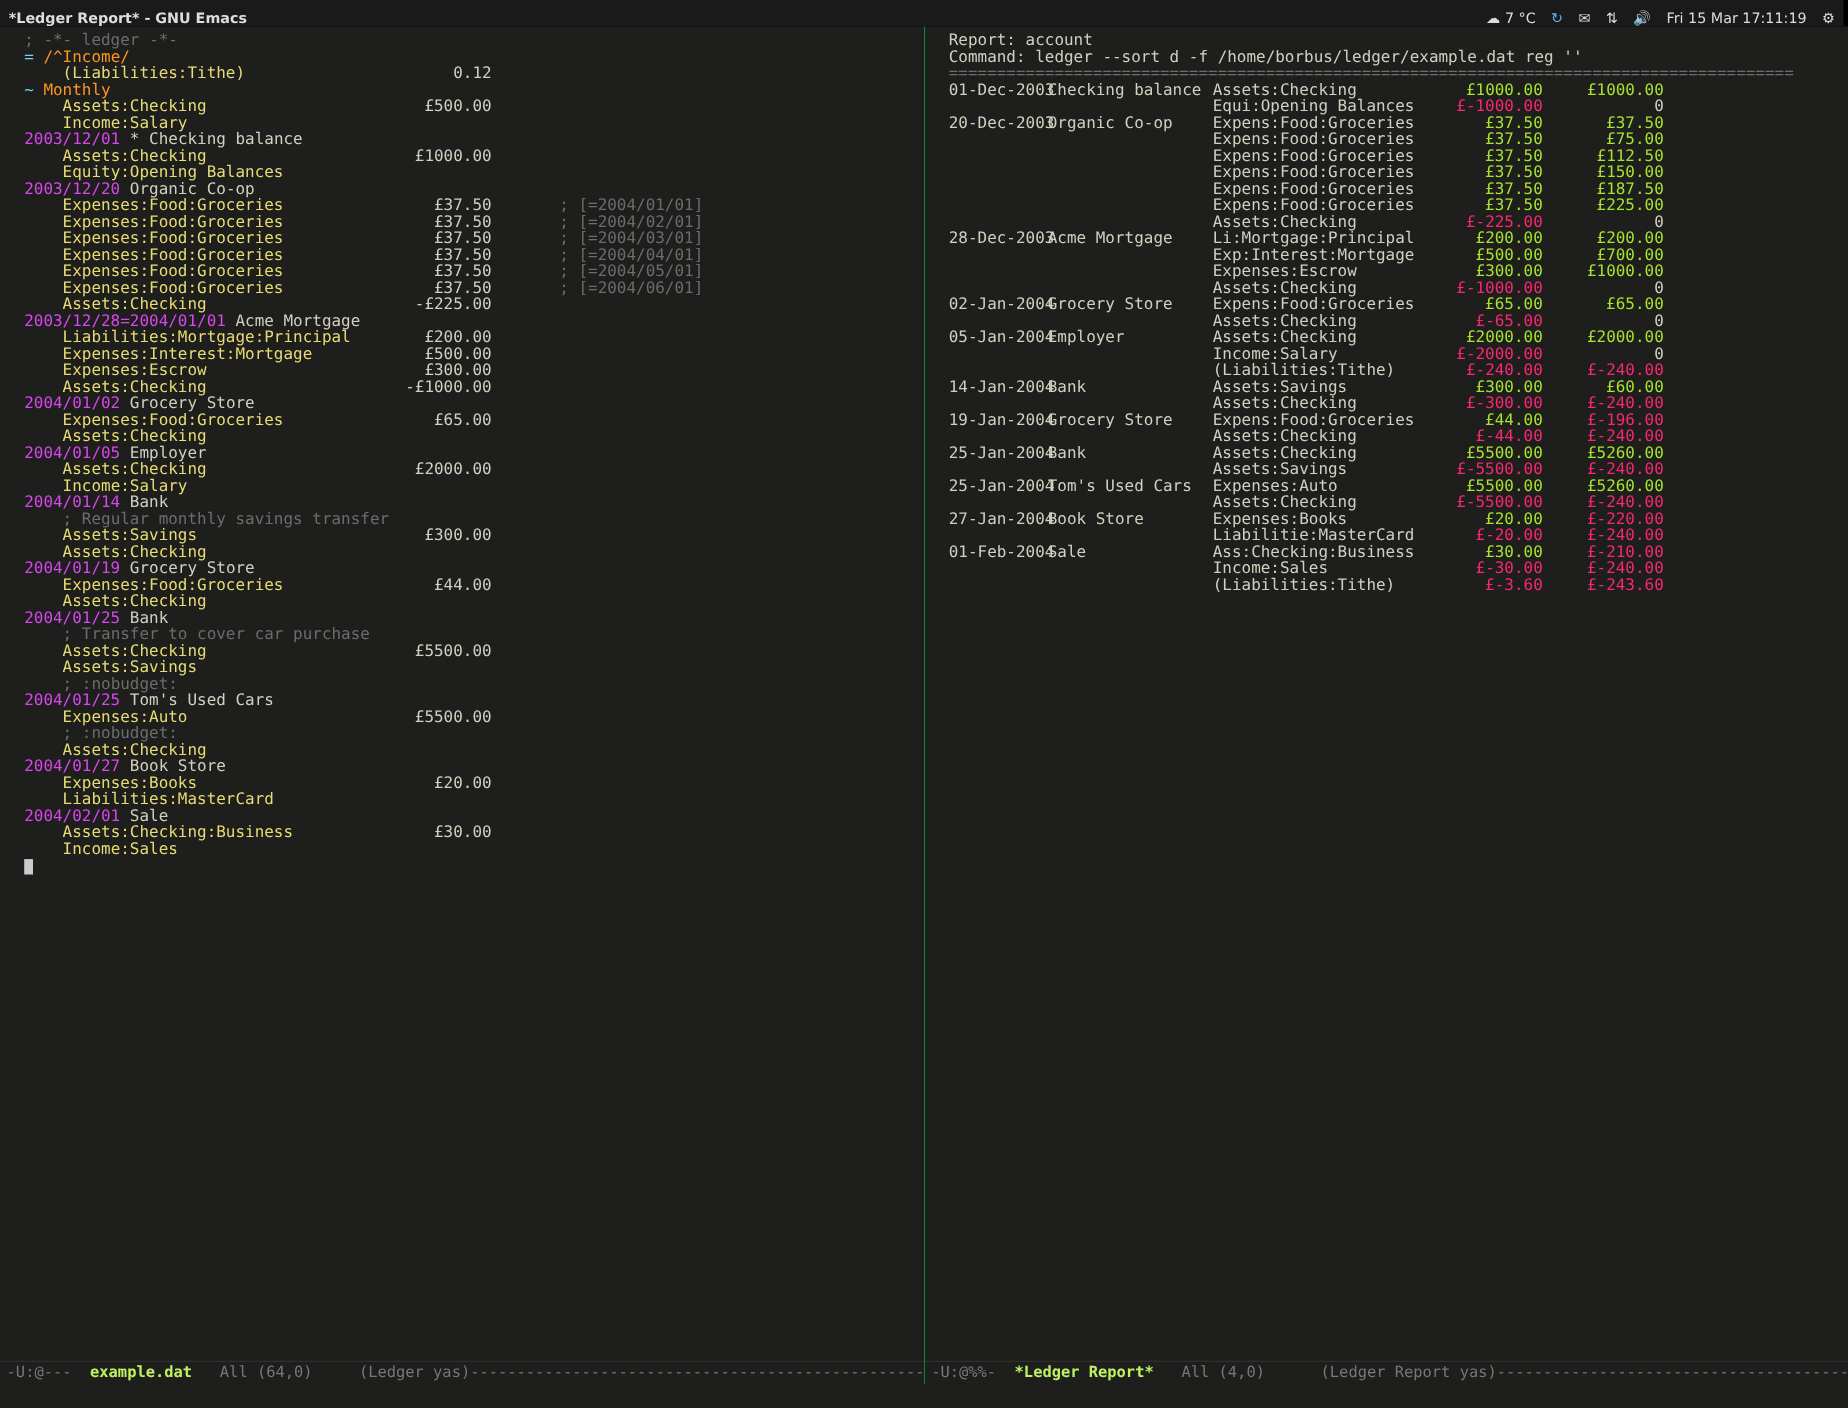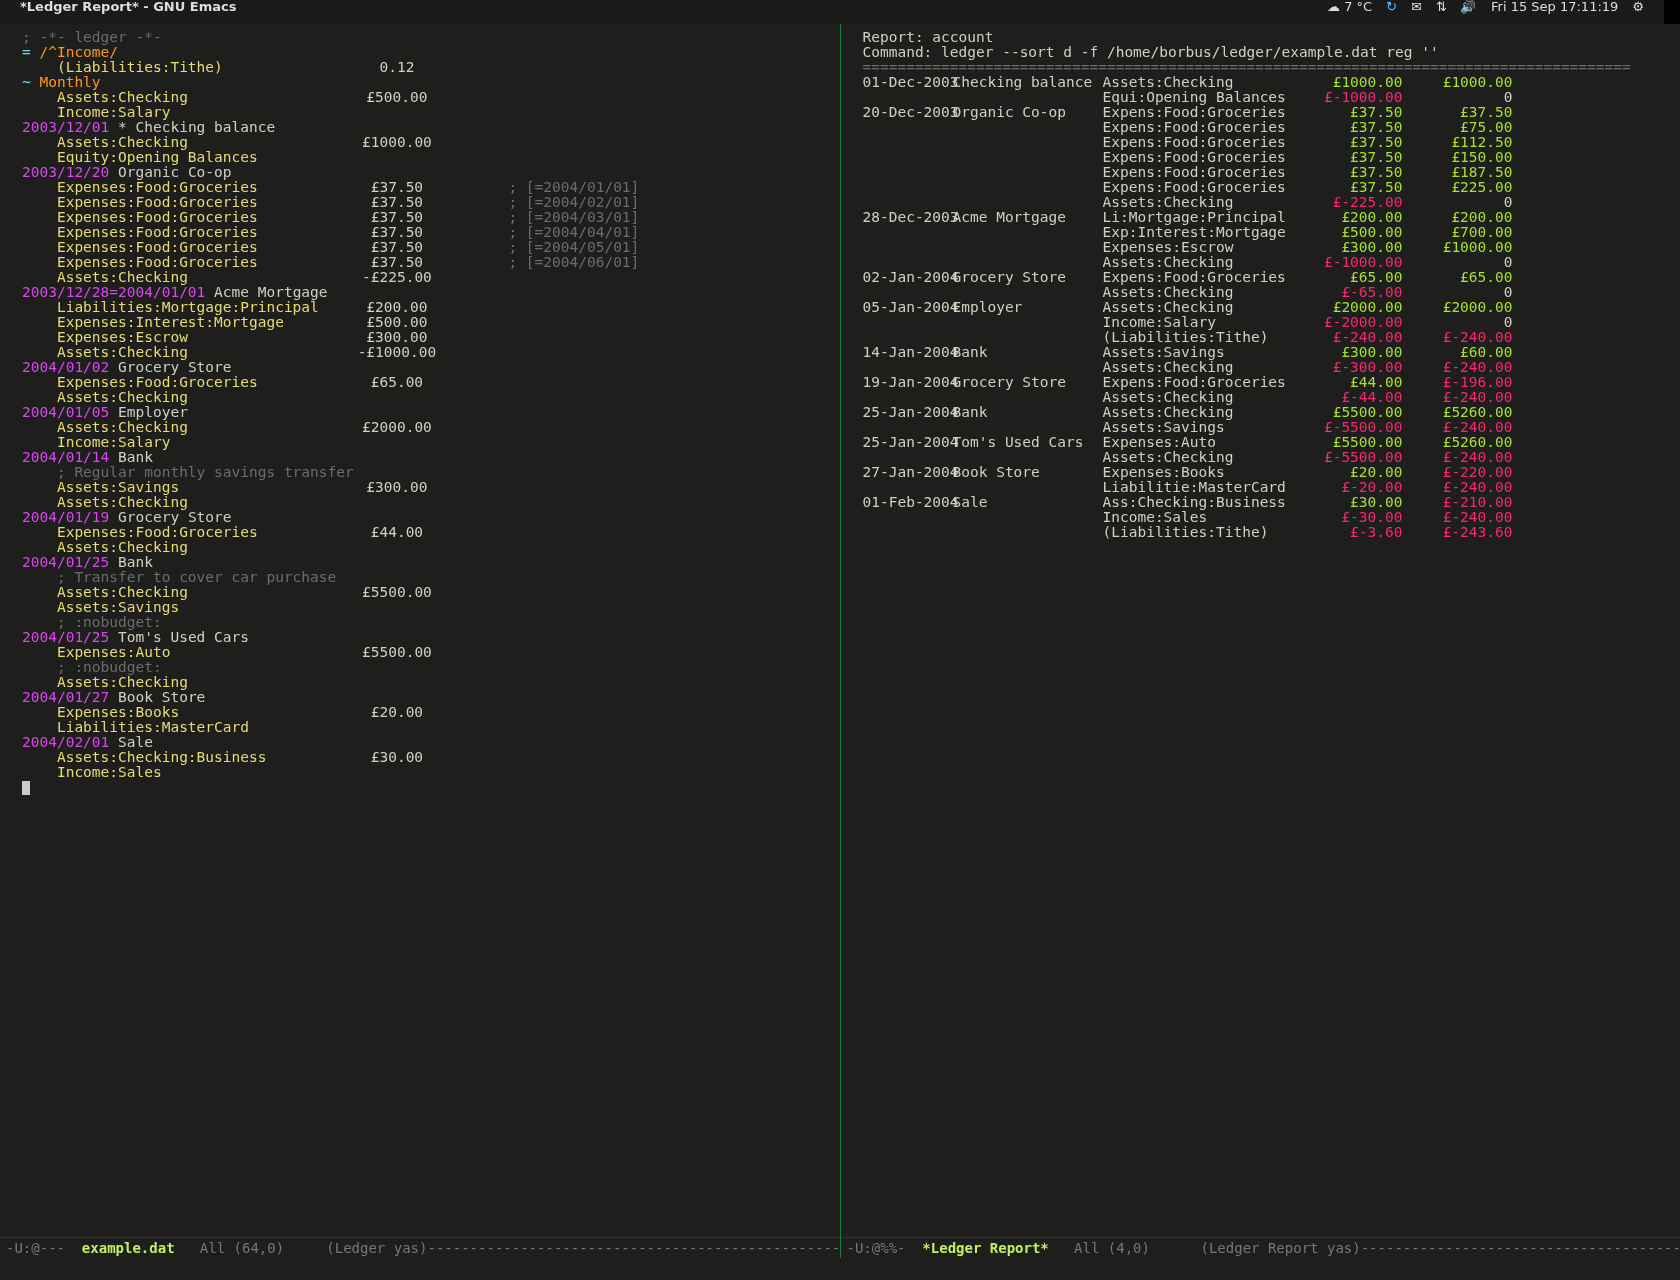--- a/index.html
+++ b/index.html
@@ -7,29 +7,29 @@
     width: 1680px; height: 1280px;
     background: #000;
     font-family: "DejaVu Sans Mono", "Consolas", monospace;
     font-size: 14.5px;
     line-height: 1.0;
     overflow: hidden;
     color: #ccc;
   }
   .panel {
     position: absolute;
-    top: 0; left: 0; right: 16px;
+    top: 0; left: 0; right: 4px;
     height: 24px;
     background: #1a1a1a;
     color: #ddd;
     display: flex;
-    align-items: flex-start;
+    align-items: flex-end;
     font-family: "DejaVu Sans", sans-serif;
     font-size: 13px;
-    padding: 0 20px;
+    padding: 0 8px;
     z-index: 10;
   }
   .panel .title { font-weight: bold; }
   .panel .spacer { flex: 1; }
   .panel .item { margin-left: 14px; display:flex; align-items:center; }
   .emacs {
     position: absolute;
     top: 24px; left: 0; right: 0; bottom: 0;
     background: #1e1f1c;
     color: #d0d0c0;
@@ -88,37 +88,37 @@
     background: #ccc; vertical-align: text-bottom;
   }
   .ln { display:block; }
   .r-row { display:block; white-space: pre; }
   .r-date { display:inline-block; width: 90px; }
   .r-payee { display:inline-block; width: 150px; }
   .r-acct { display:inline-block; width: 190px; }
   .r-amt  { display:inline-block; width: 110px; text-align: right; }
   .r-bal  { display:inline-block; width: 110px; text-align: right; }
   .e-note { color:#6c6c6c;margin-left:44px; }
-  .amtcol { display:inline-block; width:100px; text-align:center;}
+  .amtcol { display:inline-block; width:100px; text-align:right;}
   .left-area{display:inline-block; width:290px;}
 </style>
 </head>
 <body>
 
 <div class="panel">
   <span class="title">*Ledger Report* - GNU Emacs</span>
   <span class="spacer"></span>
   <span class="item">
     <span>☁</span>&nbsp;<span>7 °C</span>
   </span>
   <span class="item" style="color:#5bb4ff">↻</span>
   <span class="item">✉</span>
   <span class="item">⇅</span>
   <span class="item">🔊</span>
-  <span class="item">Fri 15 Sep 17:11:19</span>
+  <span class="item">Fri 15 Mar 17:11:19</span>
   <span class="item">⚙</span>
 </div>
 
 <div class="emacs">
   <div class="split">
 
     <div class="col">
       <div class="buf" id="left-buf"><span class="ln"><span class="cm">; -*- ledger -*-</span></span><span class="ln"></span><span class="ln"><span class="dir">= </span><span class="re">/^Income/</span></span><span class="ln">    <span class="left-area"><span class="acct">(Liabilities:Tithe)</span></span><span class="amtcol amt">0.12</span></span><span class="ln"></span><span class="ln"><span class="dir">~ </span><span class="re">Monthly</span></span><span class="ln">    <span class="left-area"><span class="acct">Assets:Checking</span></span><span class="amtcol amt">£500.00</span></span><span class="ln">    <span class="left-area"><span class="acct">Income:Salary</span></span><span class="amtcol amt"></span></span><span class="ln"></span><span class="ln"><span class="kw">2003/12/01</span> * <span class="hdr">Checking balance</span></span><span class="ln">    <span class="left-area"><span class="acct">Assets:Checking</span></span><span class="amtcol amt">£1000.00</span></span><span class="ln">    <span class="left-area"><span class="acct">Equity:Opening Balances</span></span><span class="amtcol amt"></span></span><span class="ln"></span><span class="ln"><span class="kw">2003/12/20</span> <span class="hdr">Organic Co-op</span></span><span class="ln">    <span class="left-area"><span class="acct">Expenses:Food:Groceries</span></span><span class="amtcol amt">£37.50</span><span class="e-note">  ; [=2004/01/01]</span></span><span class="ln">    <span class="left-area"><span class="acct">Expenses:Food:Groceries</span></span><span class="amtcol amt">£37.50</span><span class="e-note">  ; [=2004/02/01]</span></span><span class="ln">    <span class="left-area"><span class="acct">Expenses:Food:Groceries</span></span><span class="amtcol amt">£37.50</span><span class="e-note">  ; [=2004/03/01]</span></span><span class="ln">    <span class="left-area"><span class="acct">Expenses:Food:Groceries</span></span><span class="amtcol amt">£37.50</span><span class="e-note">  ; [=2004/04/01]</span></span><span class="ln">    <span class="left-area"><span class="acct">Expenses:Food:Groceries</span></span><span class="amtcol amt">£37.50</span><span class="e-note">  ; [=2004/05/01]</span></span><span class="ln">    <span class="left-area"><span class="acct">Expenses:Food:Groceries</span></span><span class="amtcol amt">£37.50</span><span class="e-note">  ; [=2004/06/01]</span></span><span class="ln">    <span class="left-area"><span class="acct">Assets:Checking</span></span><span class="amtcol amt">-£225.00</span></span><span class="ln"></span><span class="ln"><span class="kw">2003/12/28=2004/01/01</span> <span class="hdr">Acme Mortgage</span></span><span class="ln">    <span class="left-area"><span class="acct">Liabilities:Mortgage:Principal</span></span><span class="amtcol amt">£200.00</span></span><span class="ln">    <span class="left-area"><span class="acct">Expenses:Interest:Mortgage</span></span><span class="amtcol amt">£500.00</span></span><span class="ln">    <span class="left-area"><span class="acct">Expenses:Escrow</span></span><span class="amtcol amt">£300.00</span></span><span class="ln">    <span class="left-area"><span class="acct">Assets:Checking</span></span><span class="amtcol amt">-£1000.00</span></span><span class="ln"></span><span class="ln"><span class="kw">2004/01/02</span> <span class="hdr">Grocery Store</span></span><span class="ln">    <span class="left-area"><span class="acct">Expenses:Food:Groceries</span></span><span class="amtcol amt">£65.00</span></span><span class="ln">    <span class="left-area"><span class="acct">Assets:Checking</span></span><span class="amtcol amt"></span></span><span class="ln"></span><span class="ln"><span class="kw">2004/01/05</span> <span class="hdr">Employer</span></span><span class="ln">    <span class="left-area"><span class="acct">Assets:Checking</span></span><span class="amtcol amt">£2000.00</span></span><span class="ln">    <span class="left-area"><span class="acct">Income:Salary</span></span><span class="amtcol amt"></span></span><span class="ln"></span><span class="ln"><span class="kw">2004/01/14</span> <span class="hdr">Bank</span></span><span class="ln">    <span class="cm">; Regular monthly savings transfer</span></span><span class="ln">    <span class="left-area"><span class="acct">Assets:Savings</span></span><span class="amtcol amt">£300.00</span></span><span class="ln">    <span class="left-area"><span class="acct">Assets:Checking</span></span><span class="amtcol amt"></span></span><span class="ln"></span><span class="ln"><span class="kw">2004/01/19</span> <span class="hdr">Grocery Store</span></span><span class="ln">    <span class="left-area"><span class="acct">Expenses:Food:Groceries</span></span><span class="amtcol amt">£44.00</span></span><span class="ln">    <span class="left-area"><span class="acct">Assets:Checking</span></span><span class="amtcol amt"></span></span><span class="ln"></span><span class="ln"><span class="kw">2004/01/25</span> <span class="hdr">Bank</span></span><span class="ln">    <span class="cm">; Transfer to cover car purchase</span></span><span class="ln">    <span class="left-area"><span class="acct">Assets:Checking</span></span><span class="amtcol amt">£5500.00</span></span><span class="ln">    <span class="left-area"><span class="acct">Assets:Savings</span></span><span class="amtcol amt"></span></span><span class="ln">    <span class="cm">; :nobudget:</span></span><span class="ln"></span><span class="ln"><span class="kw">2004/01/25</span> <span class="hdr">Tom's Used Cars</span></span><span class="ln">    <span class="left-area"><span class="acct">Expenses:Auto</span></span><span class="amtcol amt">£5500.00</span></span><span class="ln">    <span class="cm">; :nobudget:</span></span><span class="ln">    <span class="left-area"><span class="acct">Assets:Checking</span></span><span class="amtcol amt"></span></span><span class="ln"></span><span class="ln"><span class="kw">2004/01/27</span> <span class="hdr">Book Store</span></span><span class="ln">    <span class="left-area"><span class="acct">Expenses:Books</span></span><span class="amtcol amt">£20.00</span></span><span class="ln">    <span class="left-area"><span class="acct">Liabilities:MasterCard</span></span><span class="amtcol amt"></span></span><span class="ln"></span><span class="ln"><span class="kw">2004/02/01</span> <span class="hdr">Sale</span></span><span class="ln">    <span class="left-area"><span class="acct">Assets:Checking:Business</span></span><span class="amtcol amt">£30.00</span></span><span class="ln">    <span class="left-area"><span class="acct">Income:Sales</span></span><span class="amtcol amt"></span></span><span class="ln"><span class="cursor"></span></span></div>
       <div class="modeline">
         <span>-U:@---  </span><span class="bn">example.dat</span><span>   All (64,0)     </span><span>(Ledger yas)</span><span id="left-dash">----------------------------------------------------------------------------------------------------</span>

